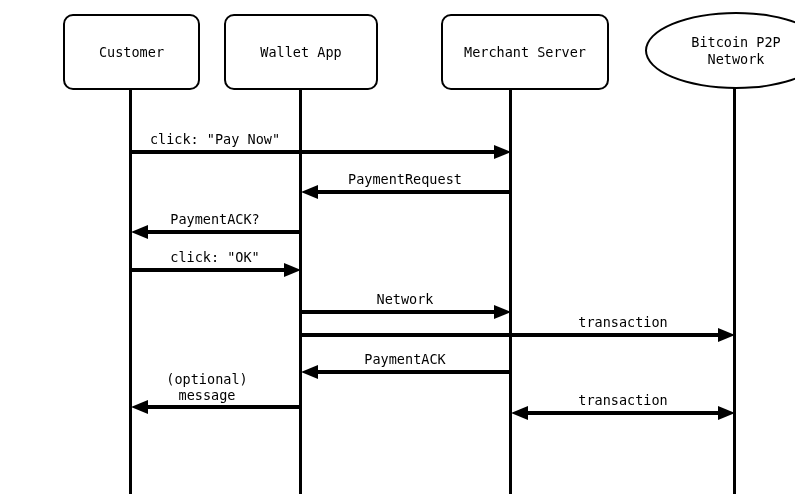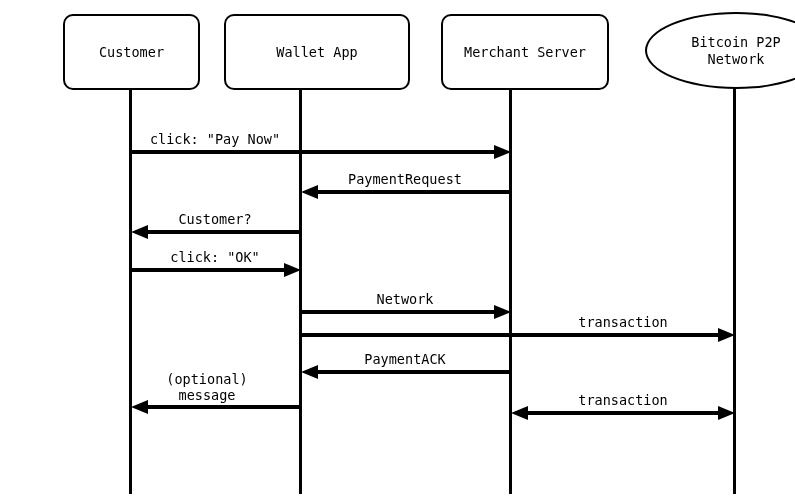--- a/index.html
+++ b/index.html
@@ -73,21 +73,21 @@
 <div class="diagram">
 
   <div class="lifeline" style="left:81px; top:90px; height:404px"></div>
   <div class="lifeline" style="left:251px; top:90px; height:404px"></div>
   <div class="lifeline" style="left:461px; top:90px; height:404px"></div>
   <div class="lifeline" style="left:685px; top:88px; height:406px"></div>
 
   <div class="participant rounded" style="left:15px; top:14px; width:137px; height:76px">
     <span>Customer</span>
   </div>
-  <div class="participant rounded" style="left:176px; top:14px; width:186px; height:76px">
+  <div class="participant rounded" style="left:176px; top:14px; width:154px; height:76px">
     <span>Wallet App</span>
   </div>
   <div class="participant rounded" style="left:393px; top:14px; width:168px; height:76px">
     <span>Merchant Server</span>
   </div>
   <div class="participant ellipse" style="left:597px; top:12px; width:182px; height:77px">
     <span>Bitcoin P2P
 Network</span>
   </div>
 
@@ -96,21 +96,21 @@
     <div class="shaft"></div>
     <div class="head hr"></div>
   </div>
 
   <div class="mlabel" style="left:257px; top:171px">PaymentRequest</div>
   <div class="arrow l" style="left:253px; top:185px; width:210px">
     <div class="shaft"></div>
     <div class="head hl"></div>
   </div>
 
-  <div class="mlabel" style="left:67px; top:211px">Customer?</div>
+  <div class="mlabel" style="left:67px; top:211px">PaymentACK?</div>
   <div class="arrow l" style="left:83px; top:225px; width:170px">
     <div class="shaft"></div>
     <div class="head hl"></div>
   </div>
 
   <div class="mlabel" style="left:67px; top:249px">click: "OK"</div>
   <div class="arrow r" style="left:83px; top:263px; width:170px">
     <div class="shaft"></div>
     <div class="head hr"></div>
   </div>

